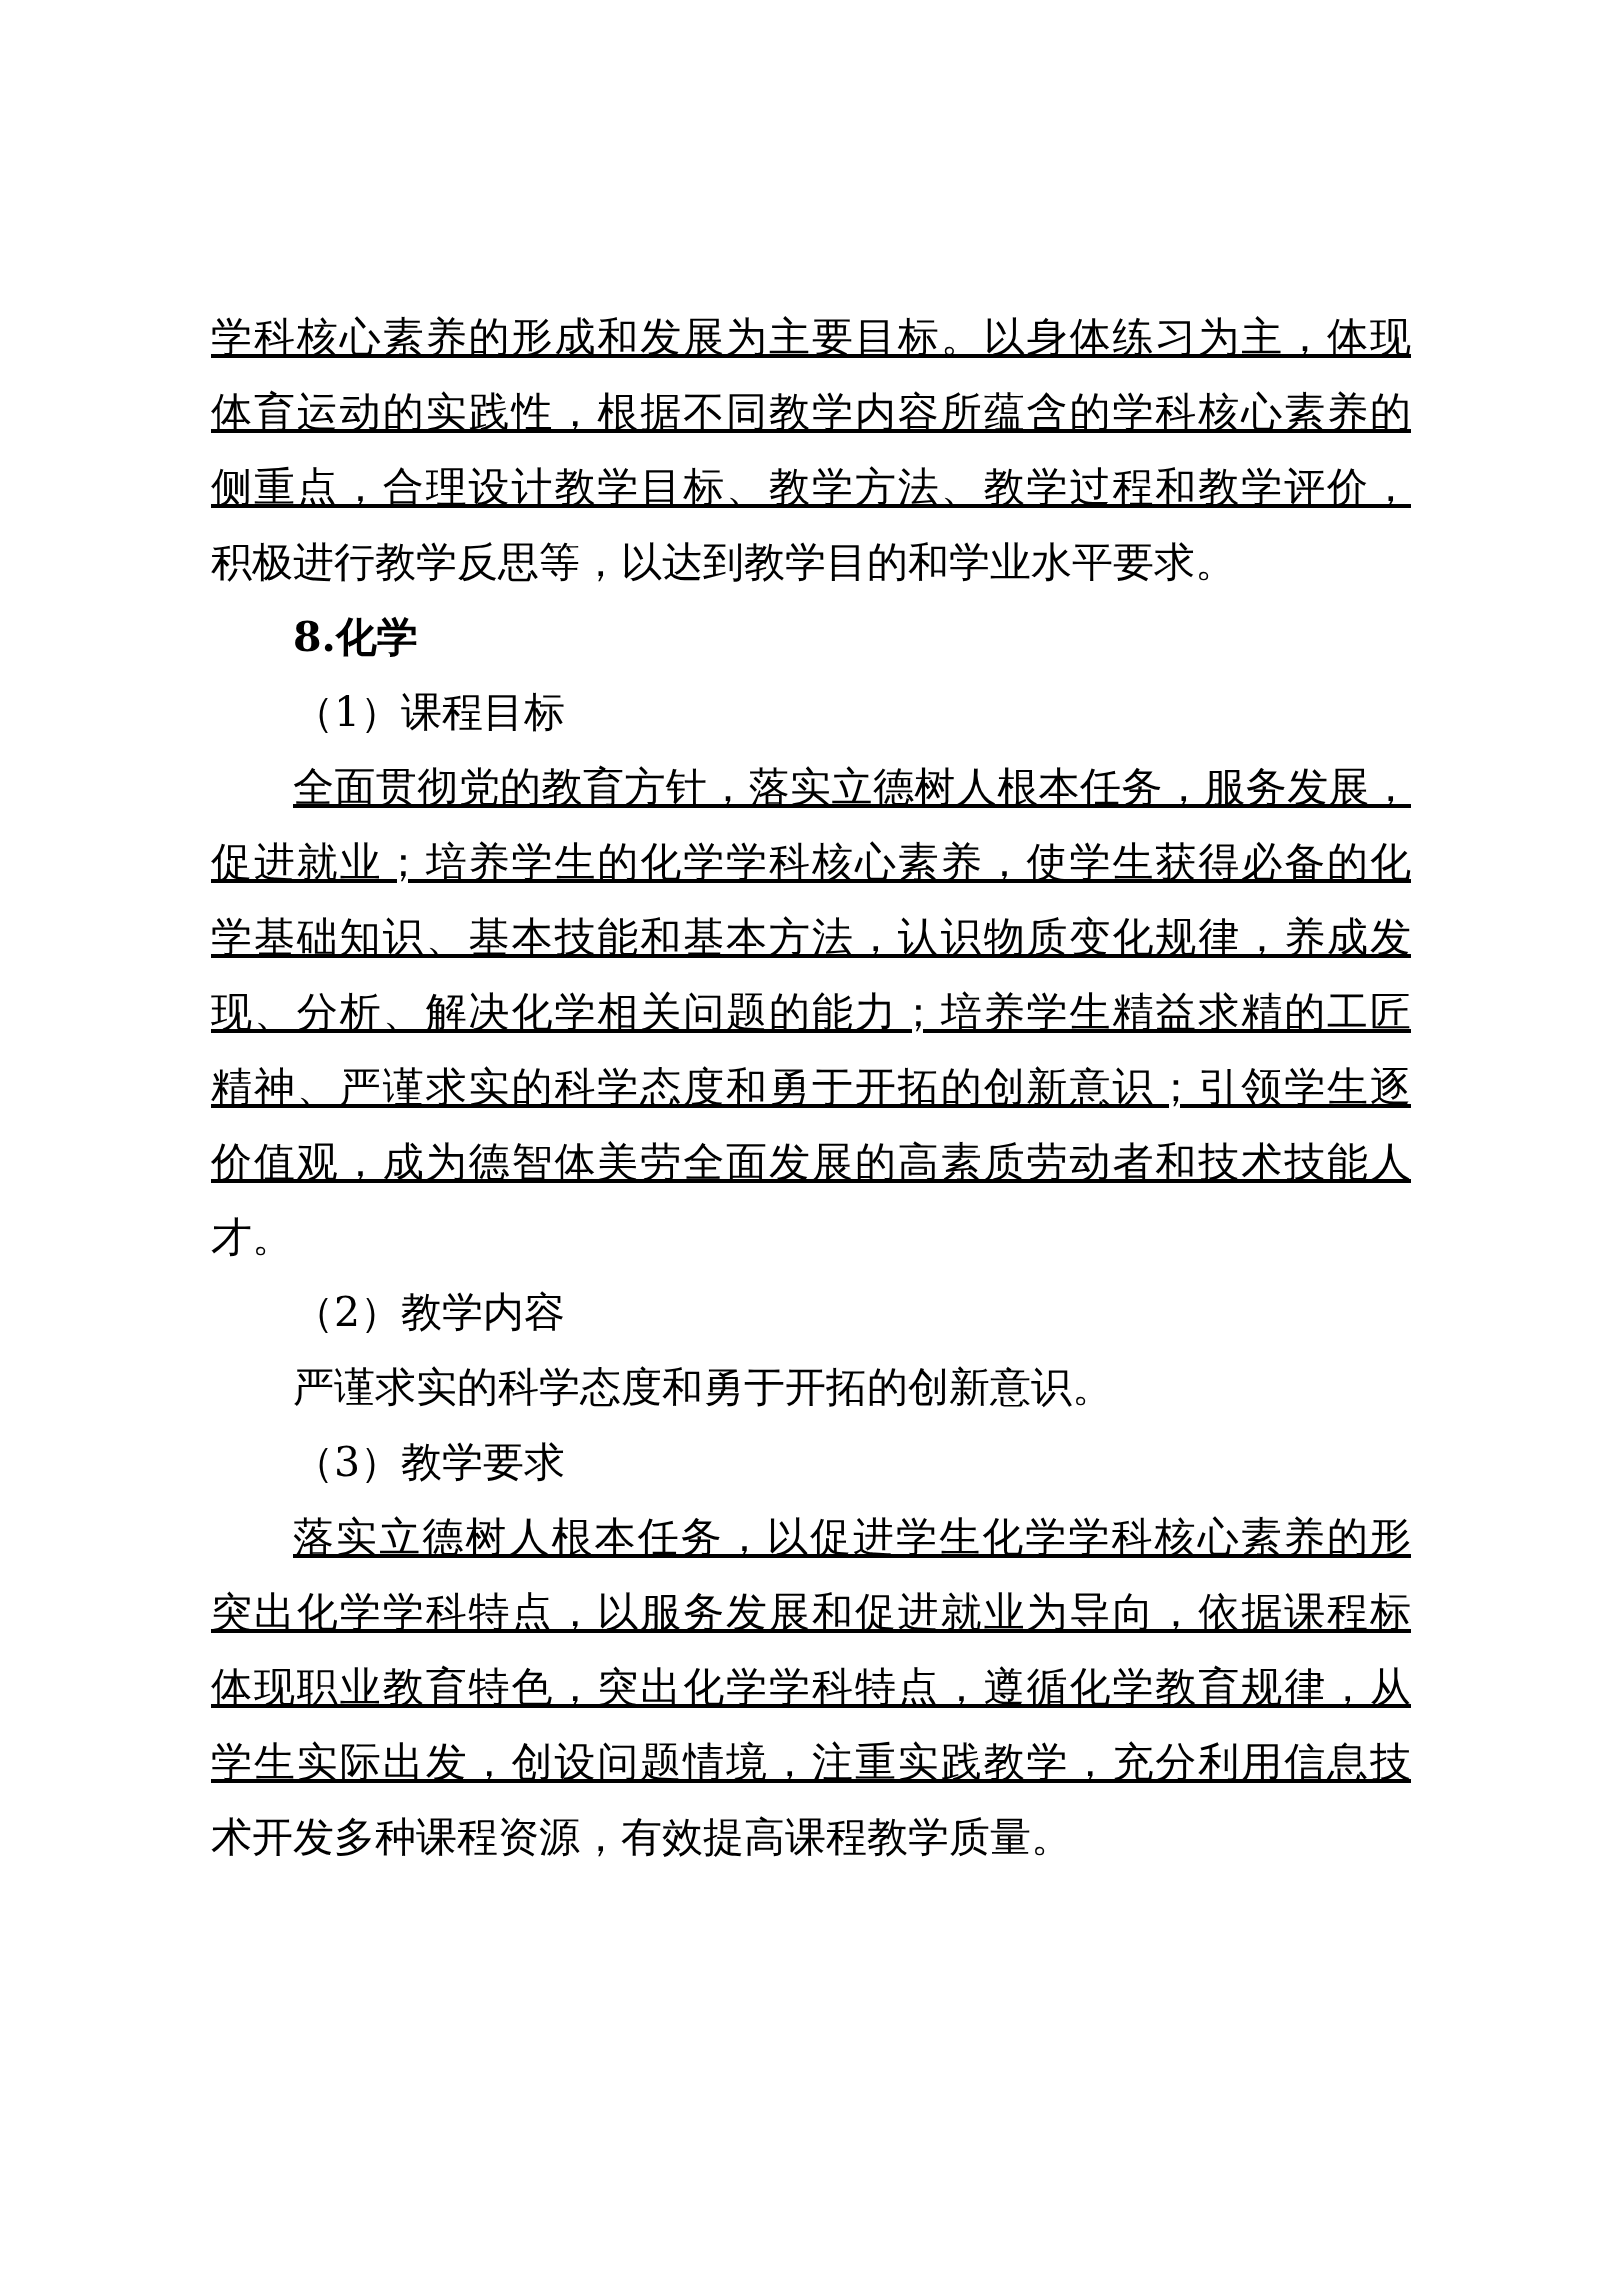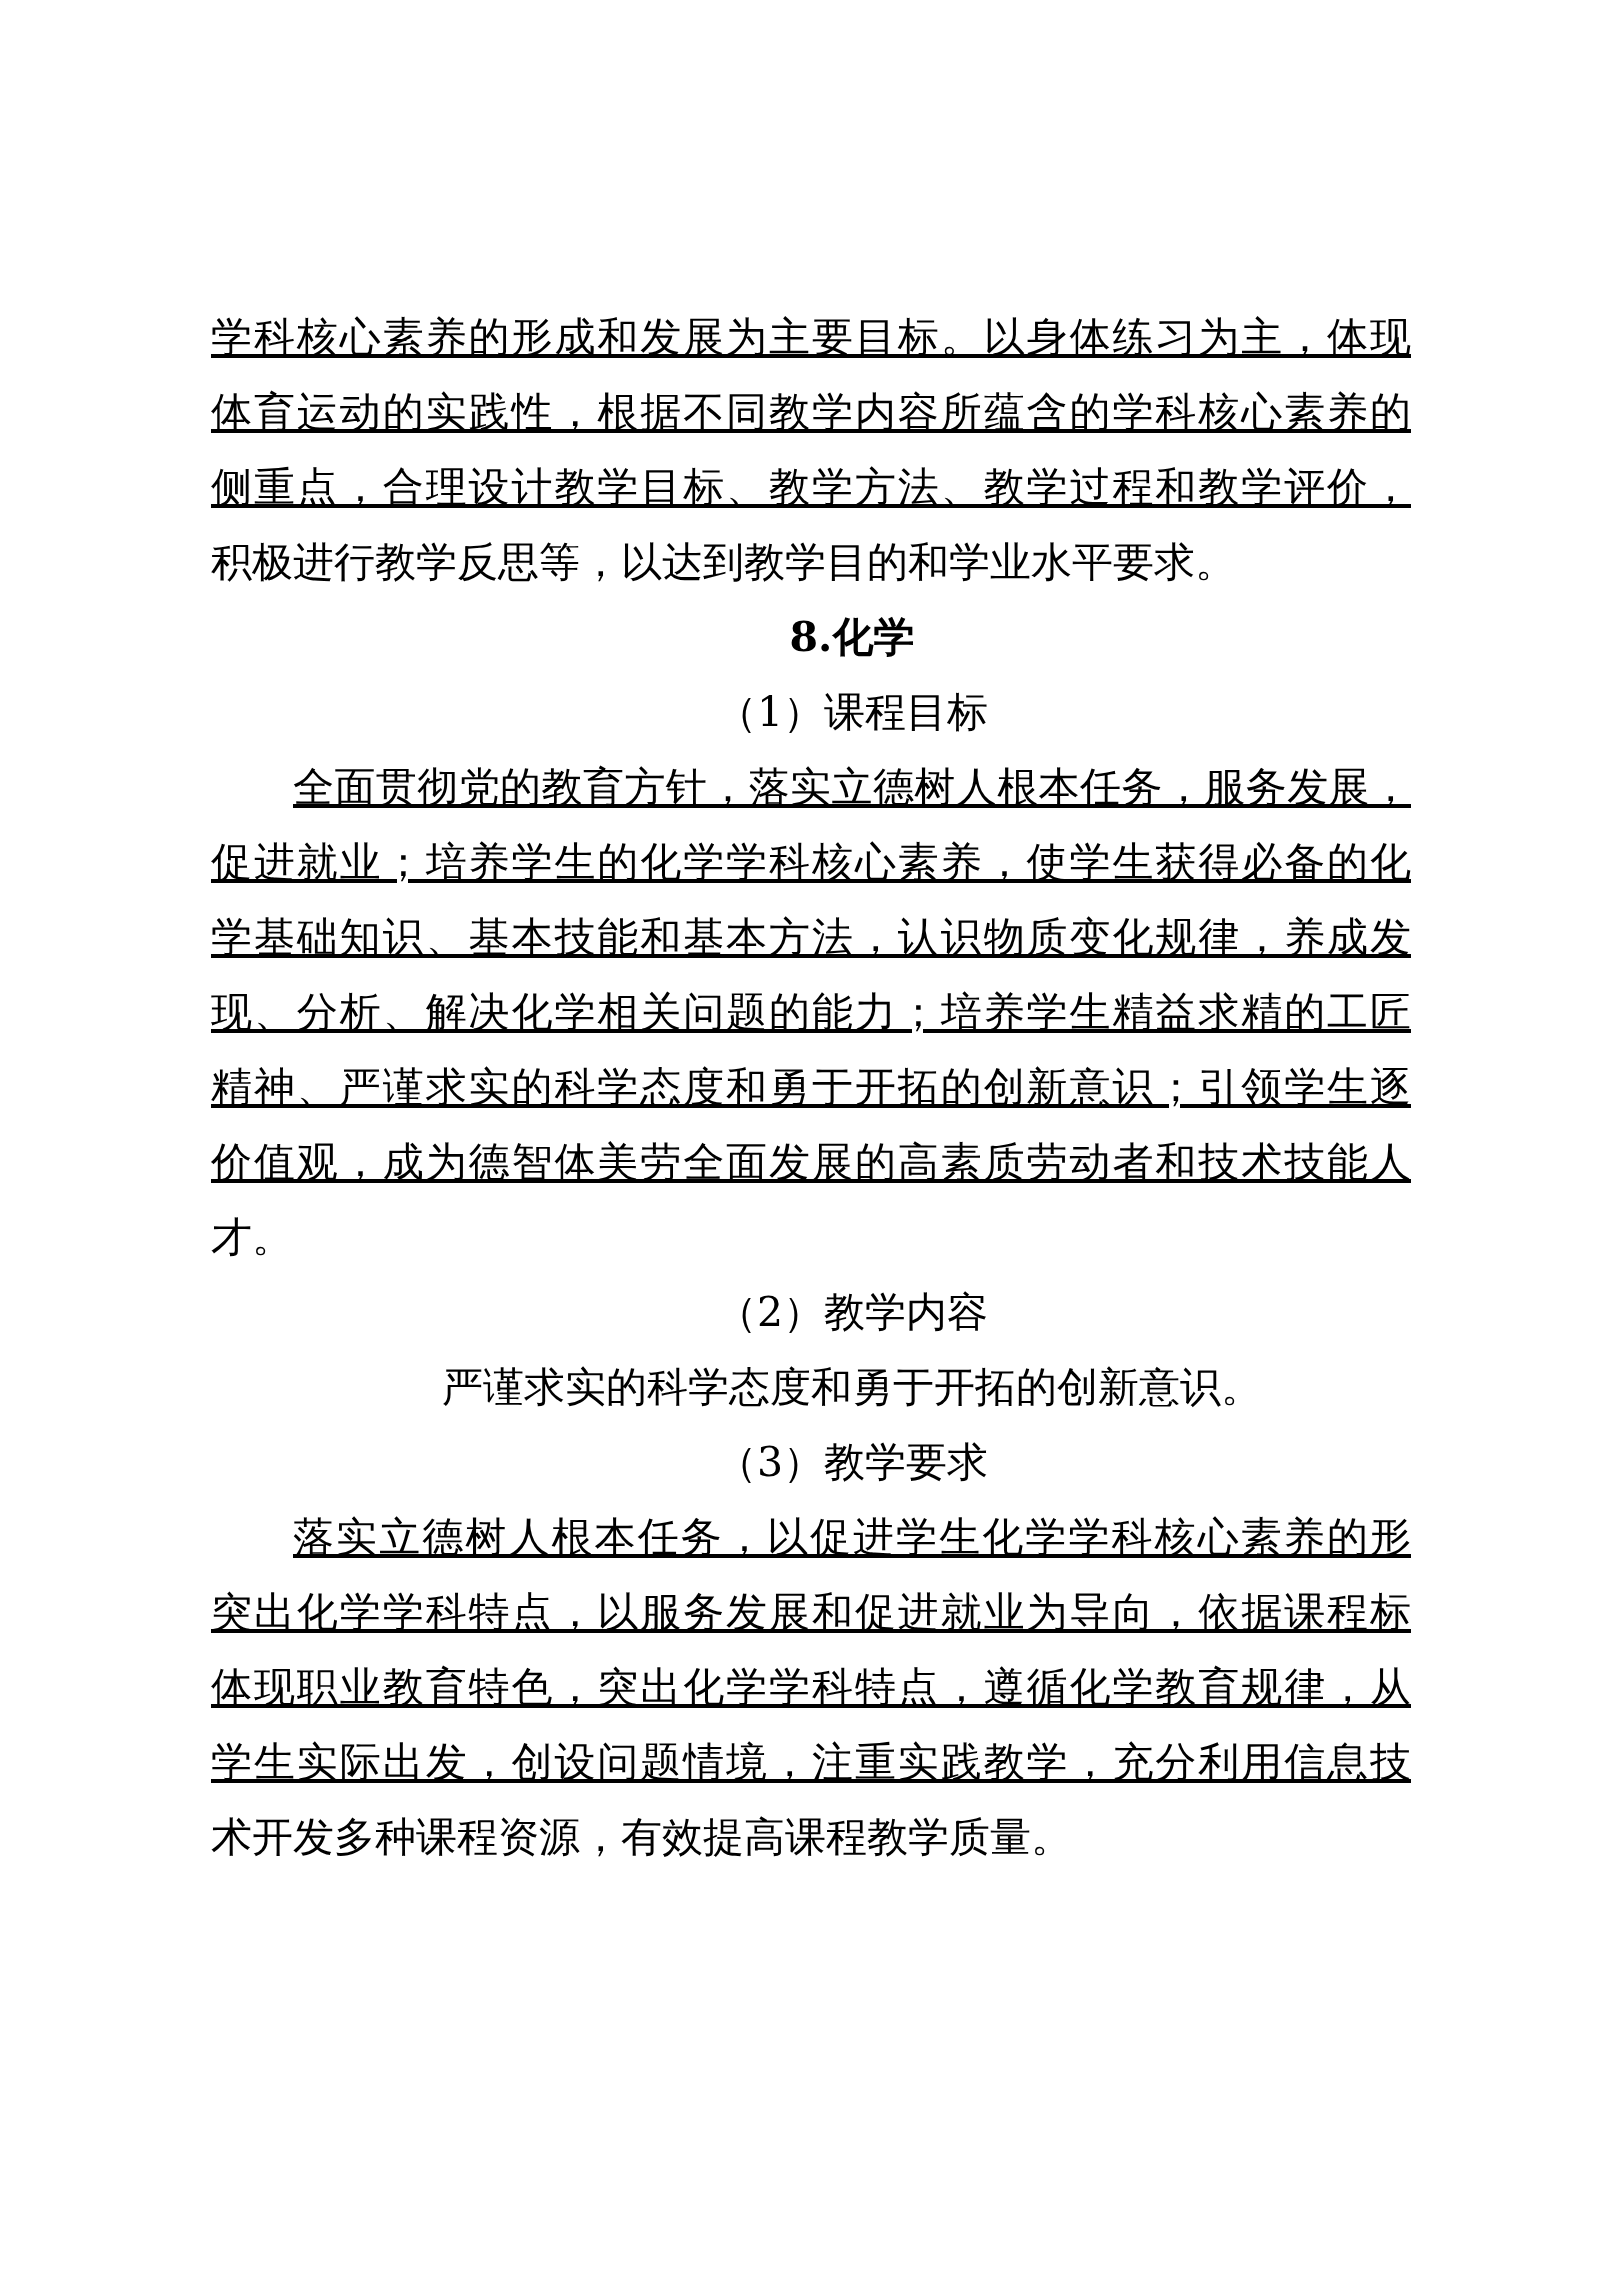--- a/index.html
+++ b/index.html
@@ -30,21 +30,21 @@
     overflow: hidden;
   }
   
   .line.just {
     text-align: justify;
     text-align-last: justify;
     text-justify: inter-character;
     text-decoration: underline;
   }
   
-  .line.indent { text-indent: 2em; text-align: center; }
+  .line.indent { text-indent: 2em; }
   .block.heading .line { font-weight: bold; }
 </style>
 </head>
 <body style="background: rgb(255, 255, 255); color: rgb(0, 0, 0);">
 
 <div class="page">
   <div id="blocks">
       <div class="block body">
         <div class="line just">学科核心素养的形成和发展为主要目标。以身体练习为主，体现</div>
         <div class="line just">体育运动的实践性，根据不同教学内容所蕴含的学科核心素养的</div>

